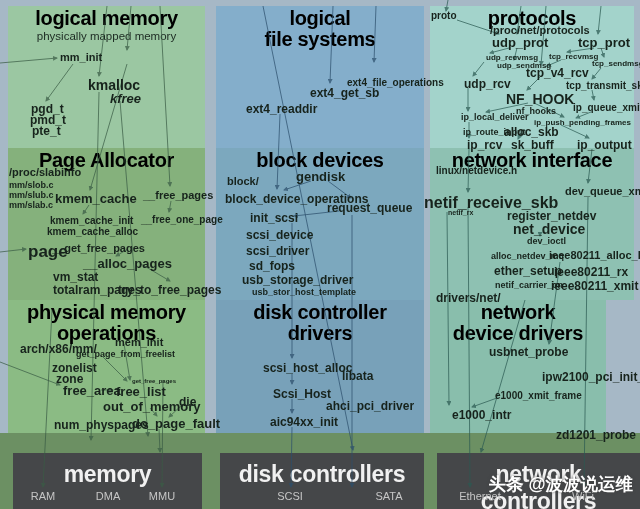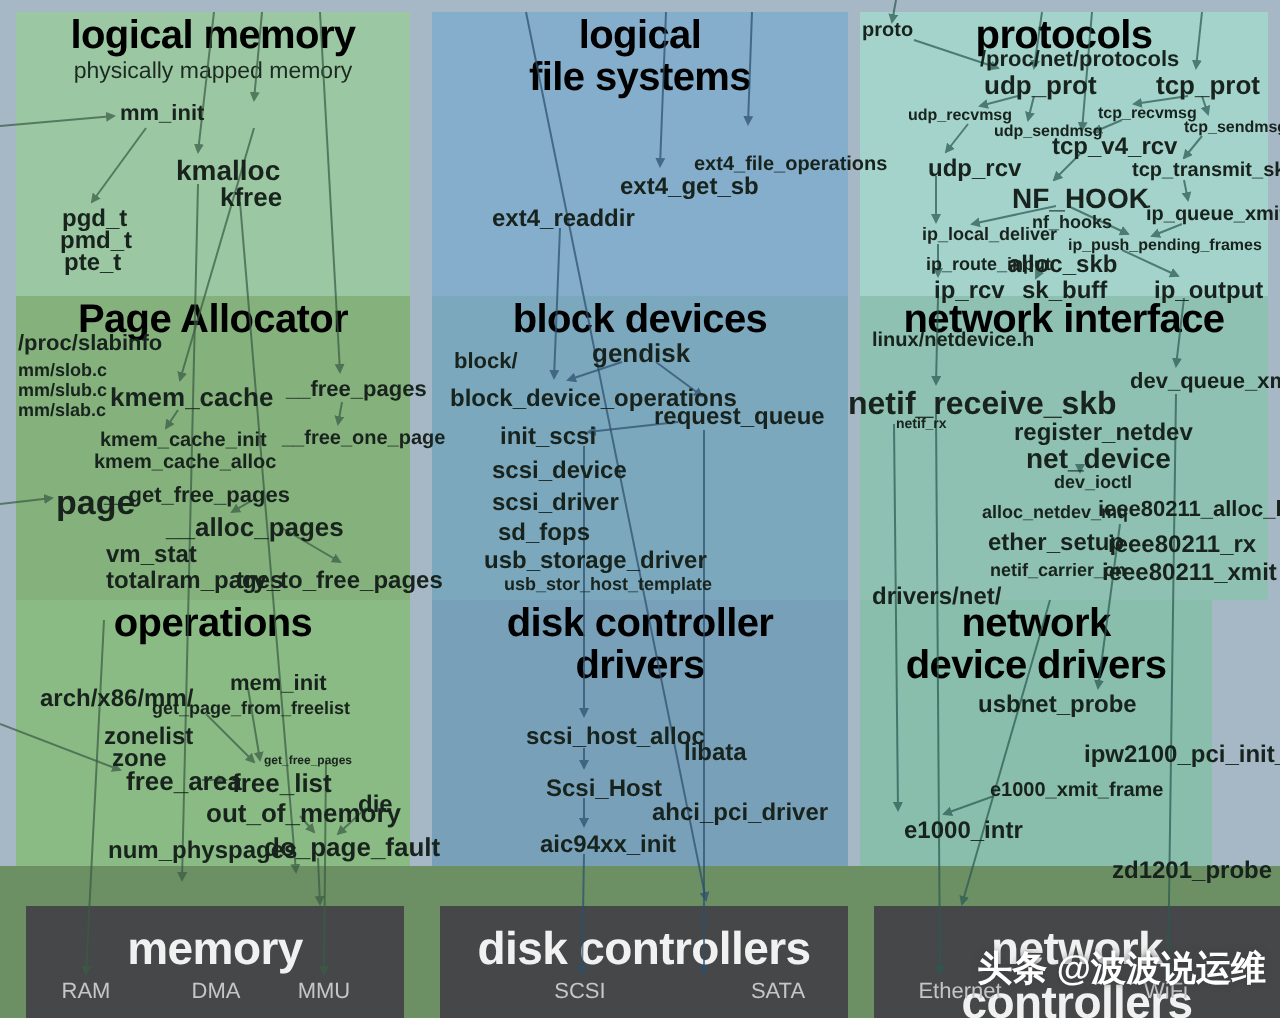--- a/index.html
+++ b/index.html
@@ -131,20 +131,21 @@
         </div>
         <div class="panel-subtitle">physically mapped memory</div>
       </div>
       <div class="panel" style="left: 8px; top: 148px; width: 197px; height: 152px; background: rgb(133, 177, 124);">
         <div class="panel-title">
           <div>Page Allocator</div>
         </div>
       </div>
       <div class="panel" style="left: 8px; top: 300px; width: 197px; height: 133px; background: rgb(139, 187, 132);">
         <div class="panel-title">
+          <div>physical memory</div>
           <div>operations</div>
         </div>
       </div>
       <div class="panel" style="left: 216px; top: 6px; width: 208px; height: 142px; background: rgb(132, 174, 203);">
         <div class="panel-title">
           <div>logical</div>
           <div>file systems</div>
         </div>
       </div>
       <div class="panel" style="left: 216px; top: 148px; width: 208px; height: 152px; background: rgb(124, 168, 190);">
@@ -186,21 +187,21 @@
         <div class="footer-title">disk controllers</div>
       </div>
       <div class="footer-box" style="left: 437px; top: 453px; width: 203px; height: 56px; background: rgb(69, 71, 73);">
         <div class="footer-title">network controllers</div>
       </div>
     </div>
 
   <div id="node-layer">
       <span class="node" style="left: 60px; top: 52px; font-size: 11px;">mm_init</span>
       <span class="node" style="left: 88px; top: 78px; font-size: 14px;">kmalloc</span>
-      <span class="node" style="left: 110px; top: 92px; font-size: 13px;">kfree</span>
+      <span class="node" style="left: 110px; top: 92px; font-size: 13px; font-style: italic;">kfree</span>
       <span class="node" style="left: 31px; top: 103px; font-size: 12px;">pgd_t</span>
       <span class="node" style="left: 30px; top: 114px; font-size: 12px;">pmd_t</span>
       <span class="node" style="left: 32px; top: 125px; font-size: 12px;">pte_t</span>
       <span class="node" style="left: 9px; top: 167px; font-size: 11px;">/proc/slabinfo</span>
       <span class="node" style="left: 9px; top: 181px; font-size: 9px;">mm/slob.c</span>
       <span class="node" style="left: 9px; top: 191px; font-size: 9px;">mm/slub.c</span>
       <span class="node" style="left: 9px; top: 201px; font-size: 9px;">mm/slab.c</span>
       <span class="node" style="left: 55px; top: 192px; font-size: 13px;">kmem_cache</span>
       <span class="node" style="left: 143px; top: 190px; font-size: 11px;">__free_pages</span>
       <span class="node" style="left: 50px; top: 216px; font-size: 10px;">kmem_cache_init</span>
@@ -239,21 +240,21 @@
       <span class="node" style="left: 252px; top: 288px; font-size: 9px;">usb_stor_host_template</span>
       <span class="node" style="left: 263px; top: 362px; font-size: 12px;">scsi_host_alloc</span>
       <span class="node" style="left: 342px; top: 370px; font-size: 12px;">libata</span>
       <span class="node" style="left: 273px; top: 388px; font-size: 12px;">Scsi_Host</span>
       <span class="node" style="left: 326px; top: 400px; font-size: 12px;">ahci_pci_driver</span>
       <span class="node" style="left: 270px; top: 416px; font-size: 12px;">aic94xx_init</span>
       <span class="node" style="left: 431px; top: 11px; font-size: 10px;">proto</span>
       <span class="node" style="left: 490px; top: 25px; font-size: 11px;">/proc/net/protocols</span>
       <span class="node" style="left: 492px; top: 36px; font-size: 13px;">udp_prot</span>
       <span class="node" style="left: 578px; top: 36px; font-size: 13px;">tcp_prot</span>
-      <span class="node" style="left: 454px; top: 54px; font-size: 8px;">udp_recvmsg</span>
+      <span class="node" style="left: 486px; top: 54px; font-size: 8px;">udp_recvmsg</span>
       <span class="node" style="left: 549px; top: 53px; font-size: 8px;">tcp_recvmsg</span>
       <span class="node" style="left: 497px; top: 62px; font-size: 8px;">udp_sendmsg</span>
       <span class="node" style="left: 592px; top: 60px; font-size: 8px;">tcp_sendmsg</span>
       <span class="node" style="left: 526px; top: 67px; font-size: 12px;">tcp_v4_rcv</span>
       <span class="node" style="left: 464px; top: 78px; font-size: 12px;">udp_rcv</span>
       <span class="node" style="left: 566px; top: 81px; font-size: 10px;">tcp_transmit_skb</span>
       <span class="node" style="left: 506px; top: 92px; font-size: 14px;">NF_HOOK</span>
       <span class="node" style="left: 516px; top: 107px; font-size: 9px;">nf_hooks</span>
       <span class="node" style="left: 573px; top: 103px; font-size: 10px;">ip_queue_xmit</span>
       <span class="node" style="left: 461px; top: 113px; font-size: 9px;">ip_local_deliver</span>

